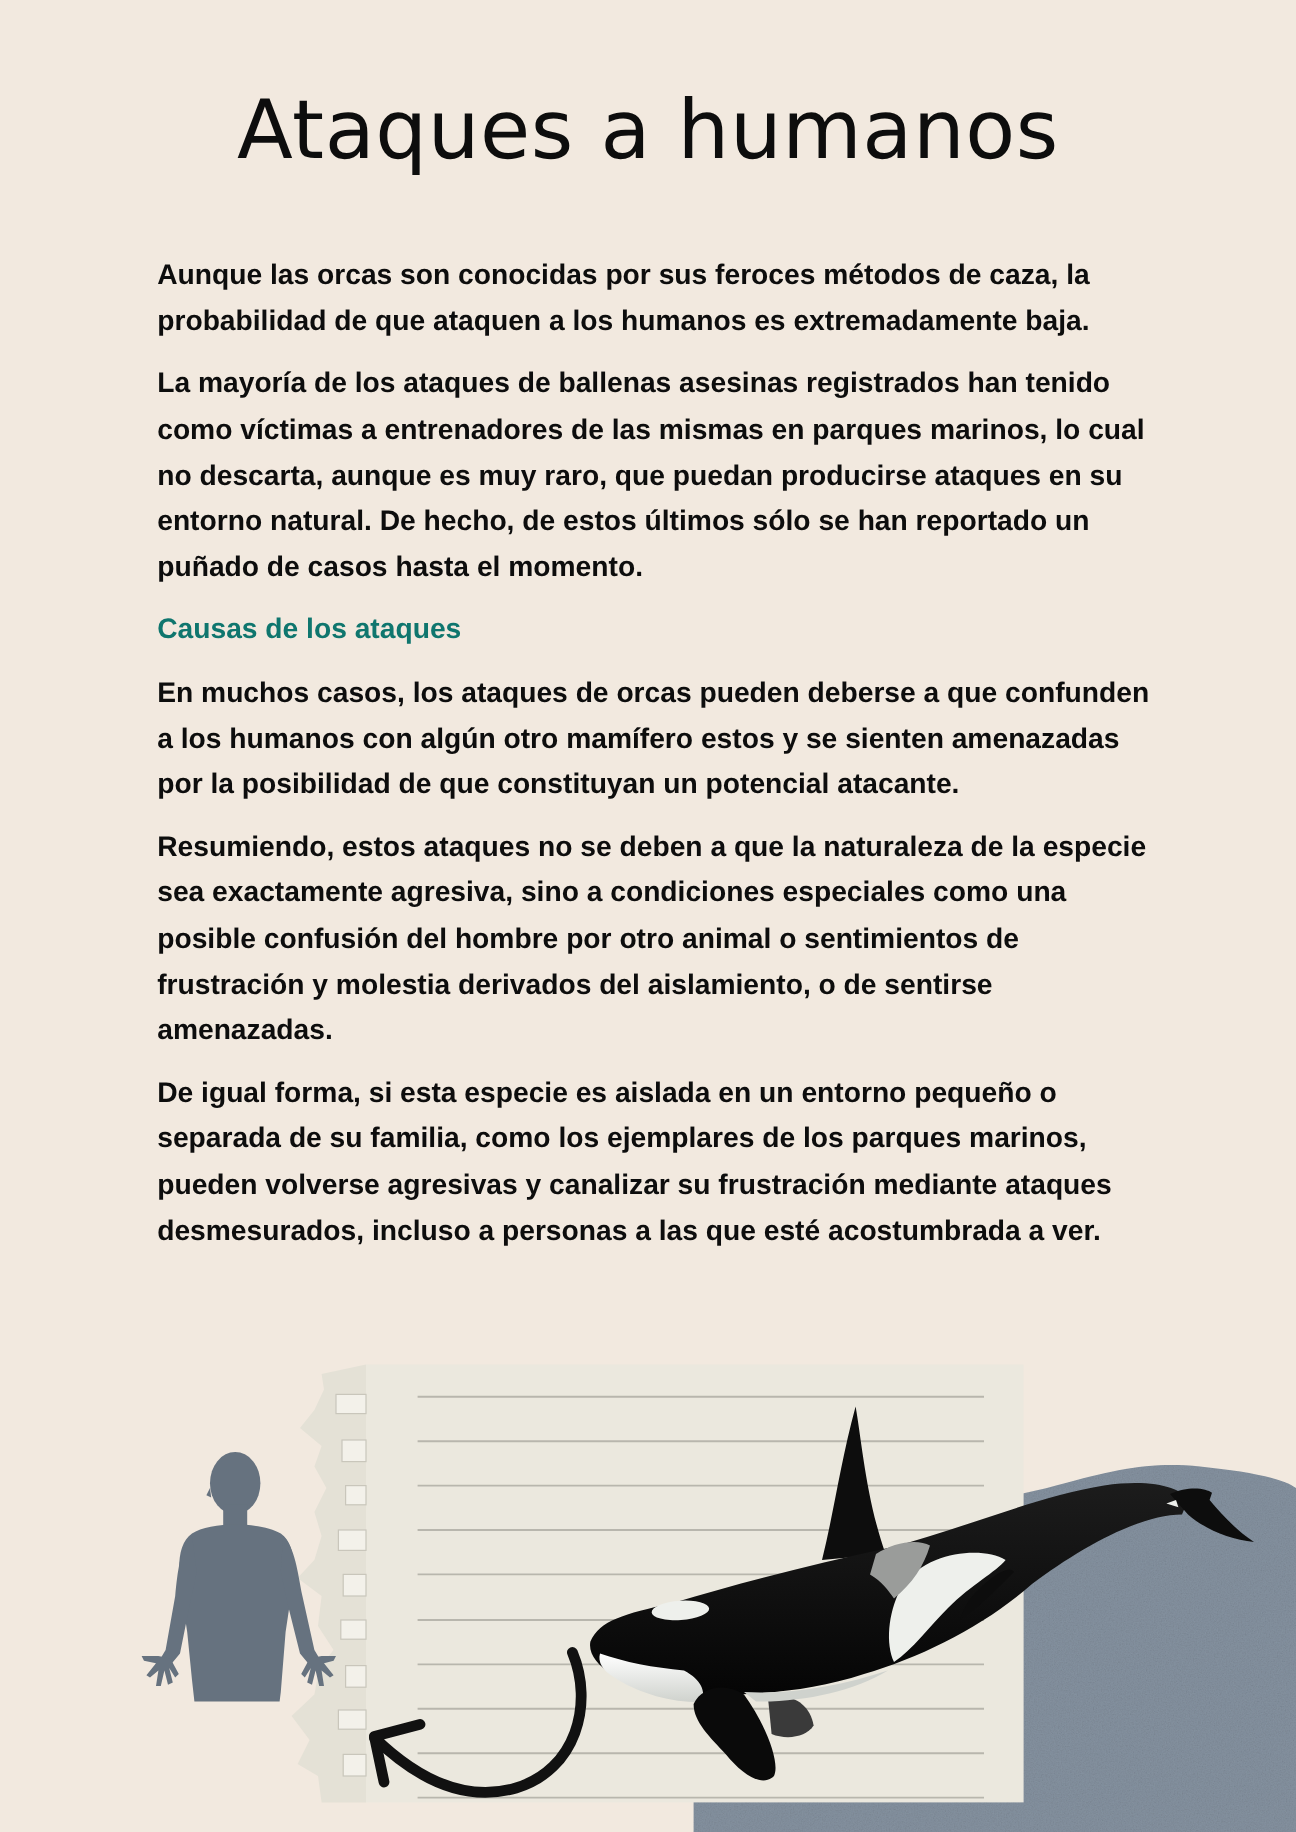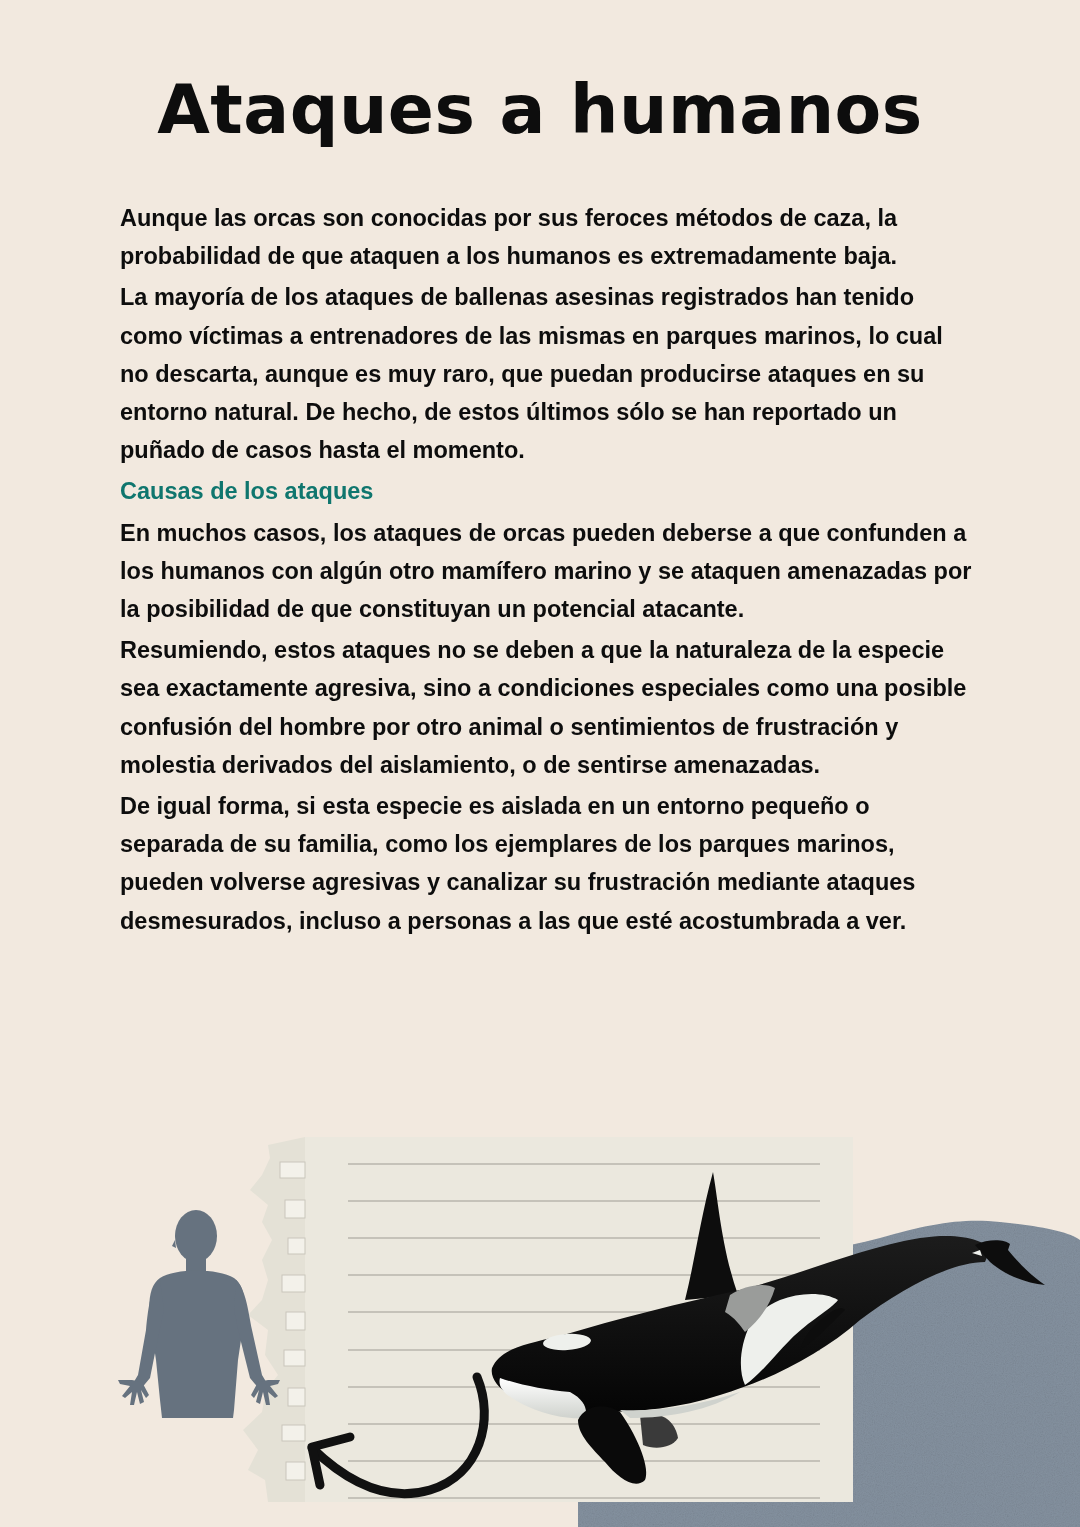--- a/index.html
+++ b/index.html
@@ -11,54 +11,54 @@
       overflow: hidden;
       font-family: "Liberation Sans", "DejaVu Sans", sans-serif;
       color: #0d0d0d;
     }
     .title {
       position: absolute;
       left: 0; right: 0;
       top: 70px;
       text-align: center;
       font-size: 68px;
-      font-weight: 700;
+      font-weight: 400;
       letter-spacing: 0.5px;
       margin: 0;
       font-family: "DejaVu Sans", "Liberation Sans", sans-serif;
     }
     .body-text {
       position: absolute;
       left: 117px;
       top: 196px;
       width: 860px;
       font-size: 23.5px;
       font-weight: 700;
       line-height: 38.2px;
     }
-    .body-text p { margin: 3px; }
+    .body-text p { margin: 14px; }
     .subheading { color: #0f766e; }
 
     .illustration {
       position: absolute;
       left: 0; top: 1120px;
       width: 1080px; height: 407px;
     }
     .illustration svg { position: absolute; left: 0; top: 0; }
   </style>
 </head>
 <body>
 
 <h1 class="title">Ataques a humanos</h1>
 
 <div class="body-text">
   <p>Aunque las orcas son conocidas por sus feroces métodos de caza, la probabilidad de que ataquen a los humanos es extremadamente baja.</p>
   <p>La mayoría de los ataques de ballenas asesinas registrados han tenido como víctimas a entrenadores de las mismas en parques marinos, lo cual no descarta, aunque es muy raro, que puedan producirse ataques en su entorno natural. De hecho, de estos últimos sólo se han reportado un puñado de casos hasta el momento.</p>
   <p class="subheading">Causas de los ataques</p>
-  <p>En muchos casos, los ataques de orcas pueden deberse a que confunden a los humanos con algún otro mamífero marino y se ataquen amenazadas por la posibilidad de que constituyan un potencial atacante.</p>
+  <p>En muchos casos, los ataques de orcas pueden deberse a que confunden a los humanos con algún otro mamífero estos y se sienten amenazadas por la posibilidad de que constituyan un potencial atacante.</p>
   <p>Resumiendo, estos ataques no se deben a que la naturaleza de la especie sea exactamente agresiva, sino a condiciones especiales como una posible confusión del hombre por otro animal o sentimientos de frustración y molestia derivados del aislamiento, o de sentirse amenazadas.</p>
   <p>De igual forma, si esta especie es aislada en un entorno pequeño o separada de su familia, como los ejemplares de los parques marinos, pueden volverse agresivas y canalizar su frustración mediante ataques desmesurados, incluso a personas a las que esté acostumbrada a ver.</p>
 </div>
 
 <div class="illustration">
   <svg width="1080" height="407" viewBox="0 1120 1080 407" xmlns="http://www.w3.org/2000/svg">
     <defs>
       <filter id="noise" x="0" y="0" width="100%" height="100%">
         <feTurbulence type="fractalNoise" baseFrequency="0.9" numOctaves="3" seed="4" result="n"></feTurbulence>
         <feColorMatrix type="saturate" values="0" in="n" result="g"></feColorMatrix>

